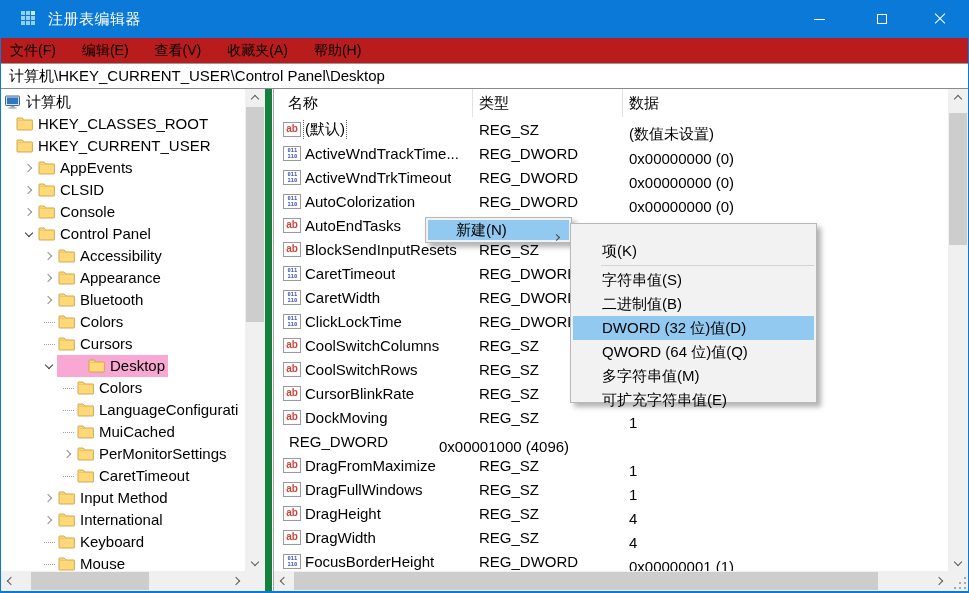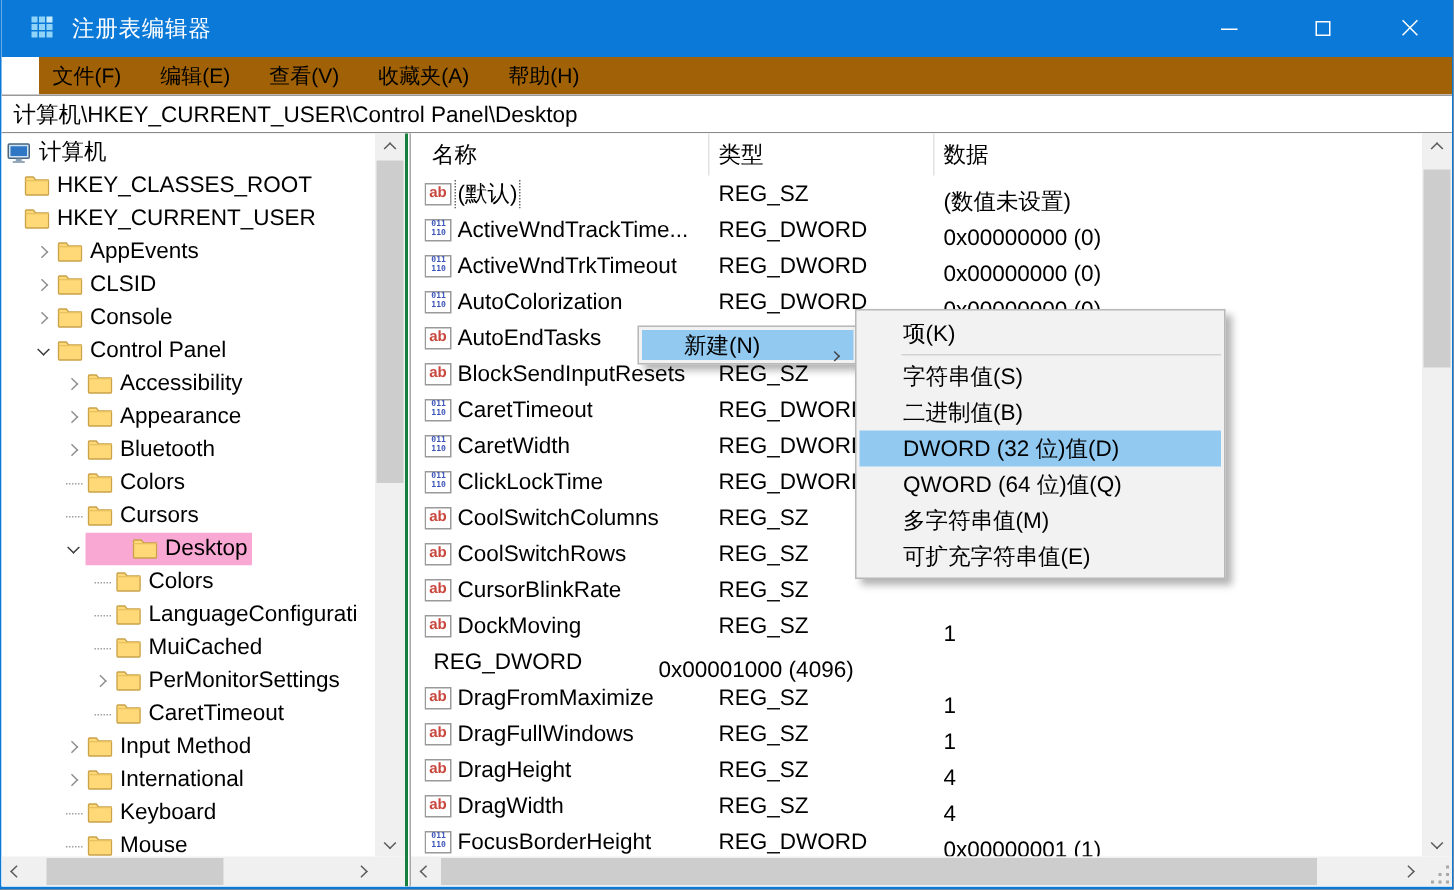--- a/index.html
+++ b/index.html
@@ -17,28 +17,28 @@
   .app-icon span.lt{background:#c6ecfc;}
   .title-text{color:#fff;font-size:15px;margin-left:11px;letter-spacing:.5px;}
   .cap-btn{position:absolute;top:0;width:46px;height:38px;display:flex;align-items:center;justify-content:center;}
   .cap-btn.min{left:795px;} .cap-btn.max{left:858px;} .cap-btn.close{left:916px;}
   .glyph-min{width:11px;height:1px;background:#fff;}
   .glyph-max{width:10px;height:10px;border:1px solid #fff;}
   .glyph-close{position:relative;width:12px;height:12px;}
   .glyph-close i{position:absolute;left:-1px;top:5px;width:14px;height:1px;background:#fff;display:block;}
   .glyph-close i:first-child{transform:rotate(45deg);} .glyph-close i:last-child{transform:rotate(-45deg);}
   
-  .menubar{position:absolute;left:0;top:38px;right:0;height:25px;background:#a16207;display:flex;align-items:flex-end;font-size:14px;margin-left:25px;}
+  .menubar{position:absolute;left:0;top:38px;right:0;height:25px;background:#b91c1c;display:flex;align-items:flex-end;font-size:14px;}
   .menu-item{padding:0 13px;height:25px;display:flex;align-items:center;}
   .menu-item:first-child{padding-left:9px;}
   
   .addressbar{position:absolute;left:0;top:63px;right:0;height:26px;background:#fff;border-top:1px solid #999;border-bottom:1px solid #8a8a8a;display:flex;align-items:center;font-size:15px;padding-left:8px;}
   
   .content{position:absolute;left:0;top:89px;right:0;bottom:0;display:flex;background:#fff;}
-  .tree-panel{position:relative;width:271px;border-right:2px solid #15803d;background:#fff;flex:none;}
+  .tree-panel{position:relative;width:271px;border-right:7px solid #15803d;background:#fff;flex:none;}
   .list-panel{position:relative;flex:1;border-left:1px solid #a7a7a7;margin-left:1px;background:#fff;}
   
   .tree-view{position:absolute;left:0;top:2px;right:20px;bottom:20px;overflow:hidden;font-size:15px;}
   .tree-row{height:22px;display:flex;align-items:center;white-space:nowrap;overflow:hidden;}
   .lvl0{padding-left:2px;} .lvl1{padding-left:14px;} .lvl2{padding-left:20px;} .lvl3{padding-left:40px;} .lvl4{padding-left:59px;}
   .exp-slot{width:16px;flex:none;display:flex;align-items:center;justify-content:center;}
   .chev{width:6px;height:6px;border-right:1.4px solid #8f8f8f;border-bottom:1.4px solid #8f8f8f;transform:rotate(-45deg);margin-left:-2px;}
   .chev.down{border-color:#3c3c3c;transform:rotate(45deg);margin-top:-3px;margin-left:0;}
   .dotline{width:11px;height:1px;border-top:1px dotted #a0a0a0;}
   .node{display:flex;align-items:center;padding:1px 3px 1px 1px;}
@@ -73,21 +73,21 @@
   .v-icon.dw{color:#3d55b8;font-weight:bold;font-size:6px;font-family:"DejaVu Sans Mono",monospace;letter-spacing:0;}
   .v-icon.dw i{font-style:normal;display:block;transform:scale(.9);}
   .name-text{overflow:hidden;text-overflow:clip;}
   .name-text.focused{outline:1px dotted #666;outline-offset:1px;}
   
   .cmenu{position:absolute;background:#f2f2f2;border:1px solid #b8b8b8;box-shadow:4px 4px 5px rgba(0,0,0,.3);z-index:50;font-size:15px;}
   .cmenu-root{left:424px;top:217px;width:147px;height:26px;padding:2px;}
   .cm-item{height:20px;display:flex;align-items:flex-end;padding-left:28px;position:relative;}
   .cm-item.hl{background:#91c9f1;}
   .cm-arrow{position:absolute;right:10px;width:5px;height:5px;border-right:1.4px solid #444;border-bottom:1.4px solid #444;transform:rotate(-45deg);}
-  .cmenu-sub{left:569px;top:206px;width:247px;height:180px;padding:3px 0;}
+  .cmenu-sub{left:569px;top:223px;width:247px;height:180px;padding:15px 0;}
   .sm-item{height:24px;display:flex;align-items:center;padding-left:31px;}
   .sm-item.hl{background:#91c9f1;margin:0 2px;padding-left:29px;}
   .sm-sep{border-top:1px solid #d2d2d2;margin:2px 2px 2px 30px;}
 </style>
 </head>
 <body>
 
 <div class="window">
 
   <div class="titlebar">

